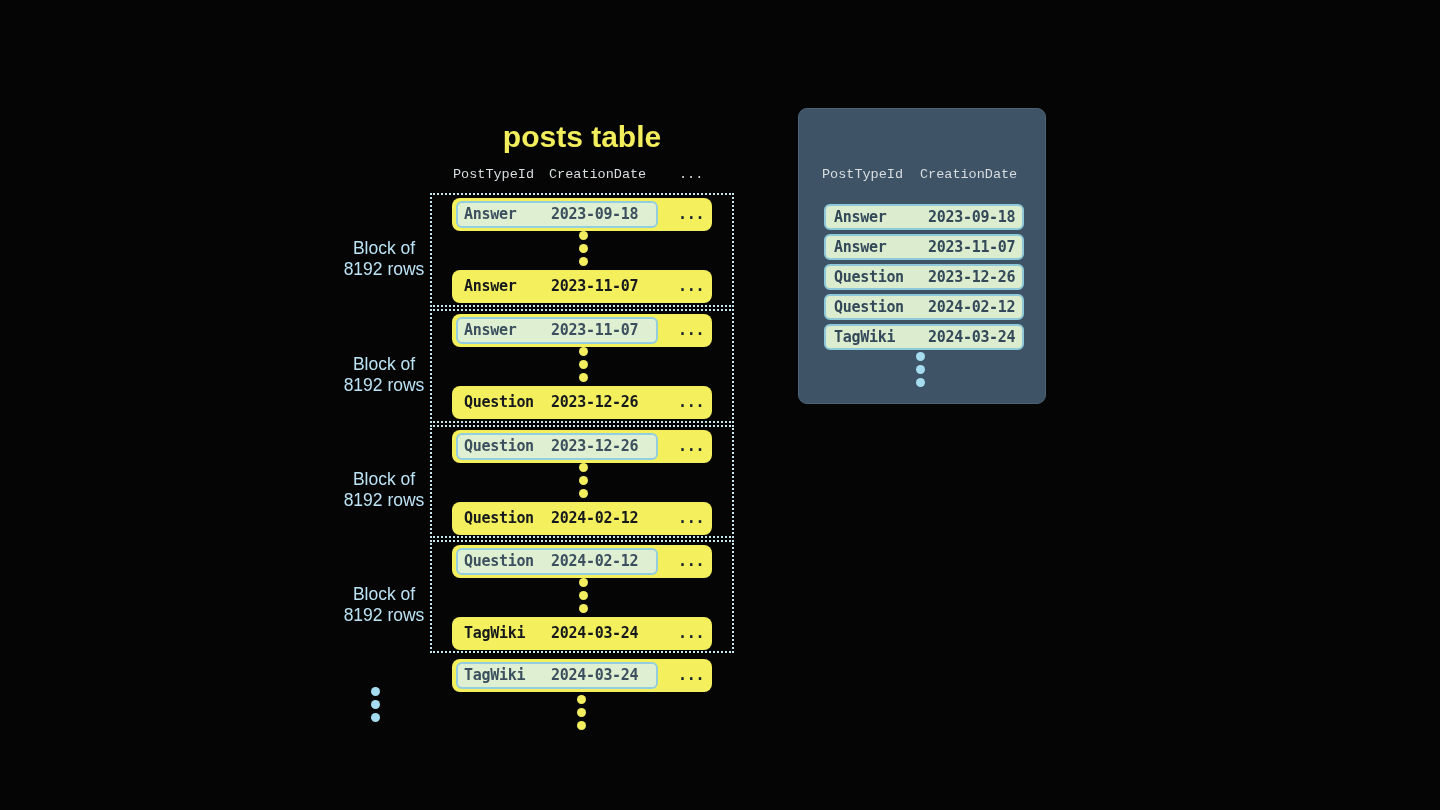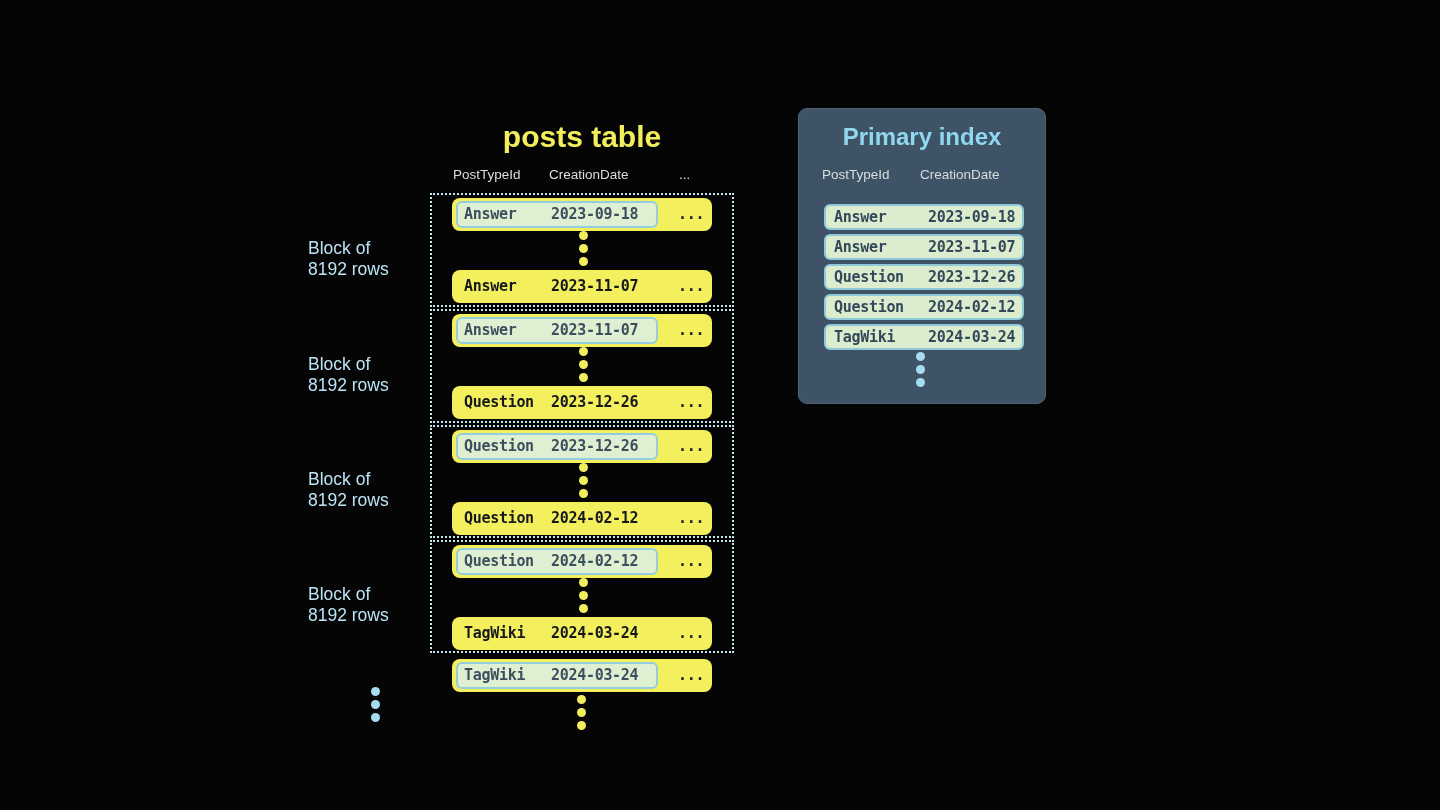--- a/index.html
+++ b/index.html
@@ -13,21 +13,21 @@
   .abs{position:absolute;}
 
   
   .pt-title{
     left:430px;top:120px;width:304px;
     text-align:center;
     font-size:30px;font-weight:600;
     color:#f2ee5c;
   }
   .col-header{
-    font-family:Liberation Sans, sans-serif;
+    font-family:Liberation Mono, monospace;
     font-size:13.5px;font-weight:500;
     color:#d9dee1;
     white-space:pre;
   }
   .block{
     left:430px;width:304px;
     border:2px dotted #c5e5ef;
     box-sizing:border-box;
   }
   .row{
@@ -60,21 +60,22 @@
 
   .vdots{position:absolute;width:9px;}
   .vdots i{
     display:block;width:9px;height:9px;border-radius:50%;
     margin-bottom:4px;
   }
   .vdots.yellow i{background:#f2ee5d;}
   .vdots.blue i{background:#a5dcf0;}
 
   .block-label{
-    left:308px;width:170px;
+    left:299px;width:170px;
+    text-align:center;
     font-size:17.5px;font-weight:500;
     line-height:21px;
     color:#bce3f5;
   }
 
   
   .panel{
     left:798px;top:108px;width:248px;height:296px;
     background:#3e5365;
     border:1px solid #4d6375;
@@ -212,21 +213,20 @@
 <div class="abs block-label" style="top:469px;">
   <div>Block of</div>
   <div>8192 rows</div>
 </div>
 <div class="abs block-label" style="top:584px;">
   <div>Block of</div>
   <div>8192 rows</div>
 </div>
 
 <div class="abs panel">
-  <div class="panel-title">Primary index</div>
 
   <div class="col-header" style="position:absolute;left:23px;top:58px;">PostTypeId</div>
   <div class="col-header" style="position:absolute;left:121px;top:58px;">CreationDate</div>
 
   <div class="idx-row" style="top:95px;">
     <span class="cell type">Answer</span>
     <span class="cell date">2023-09-18</span>
   </div>
   <div class="idx-row" style="top:125px;">
     <span class="cell type">Answer</span>

